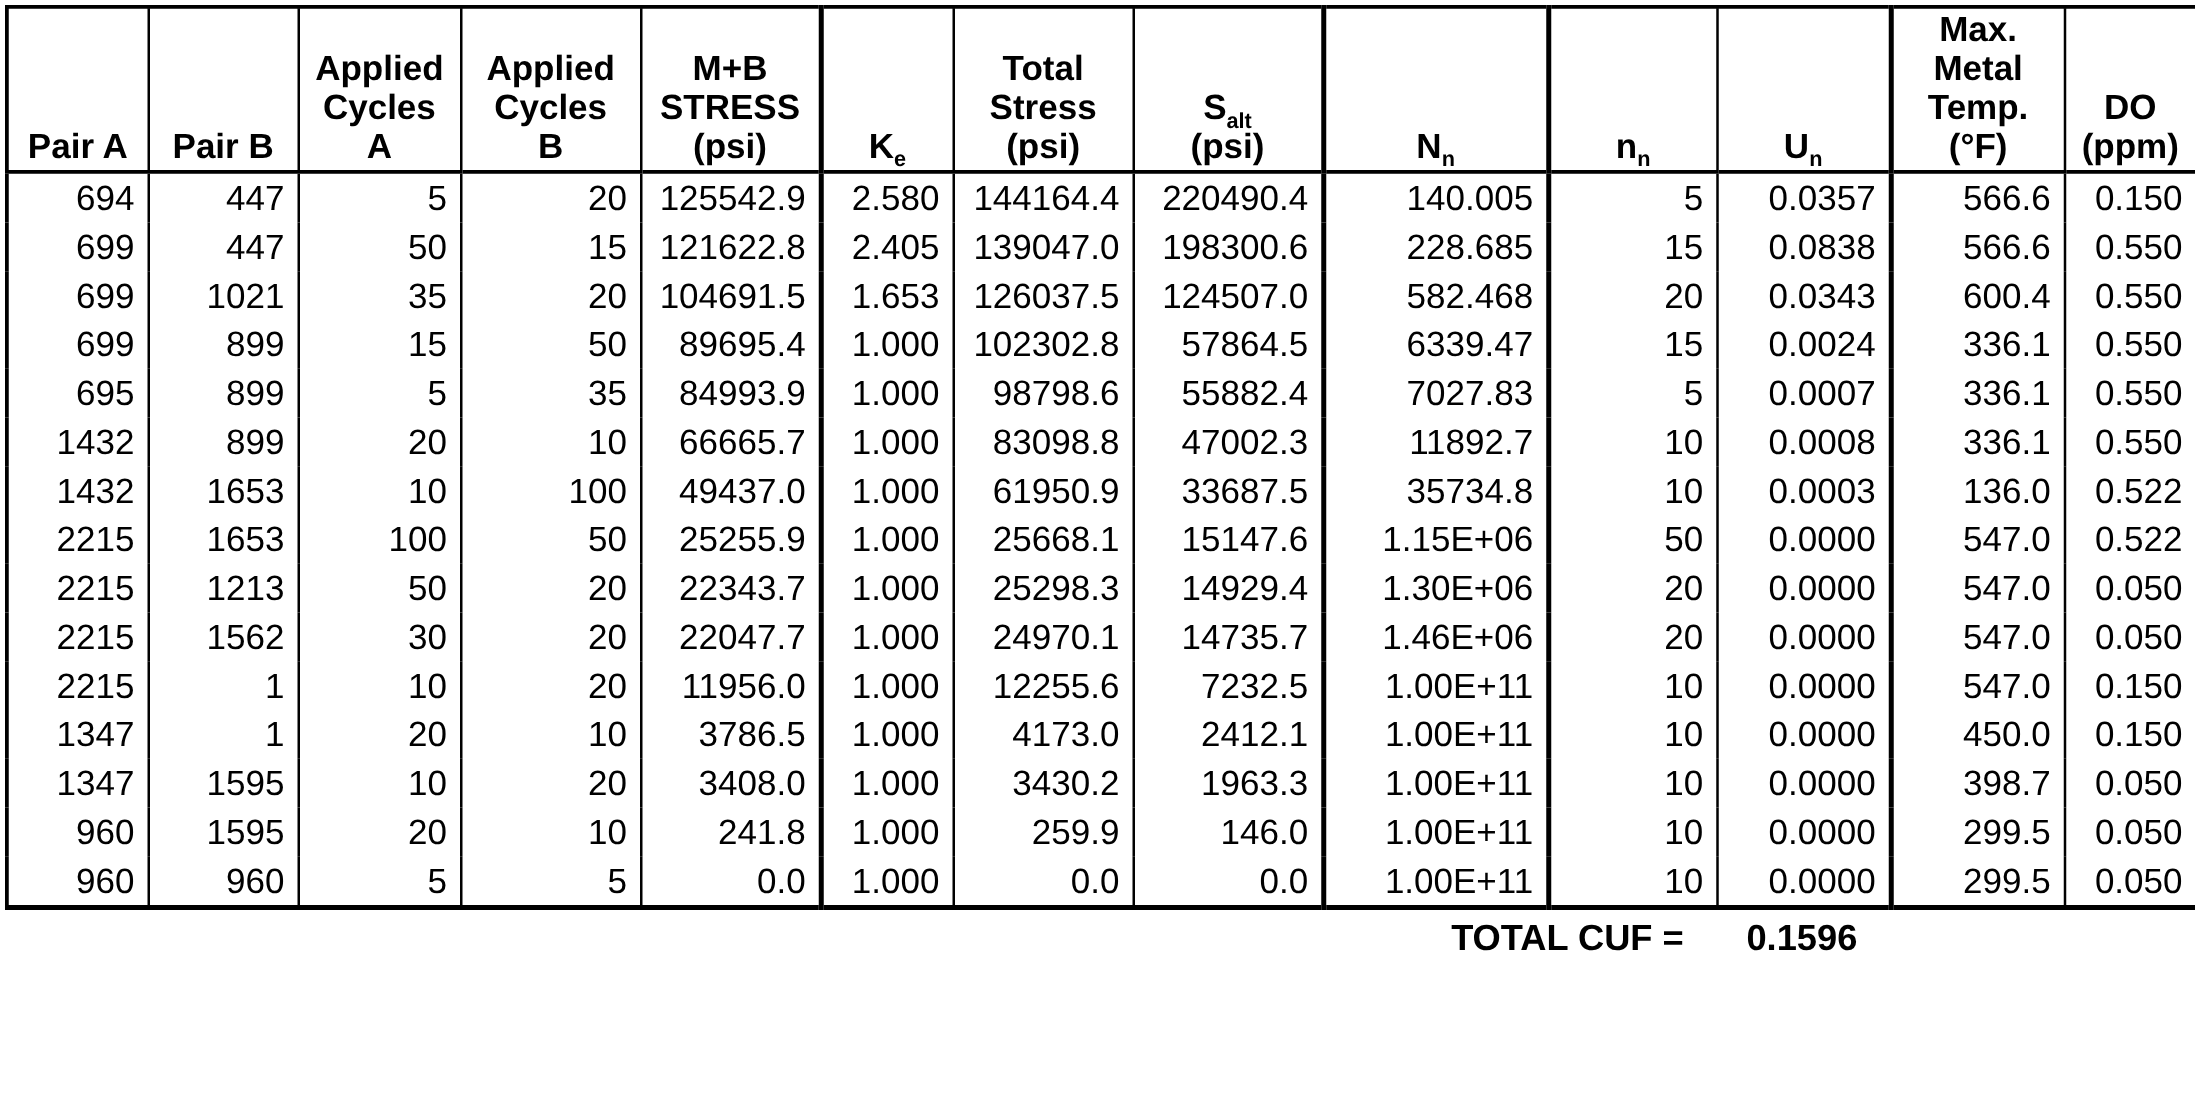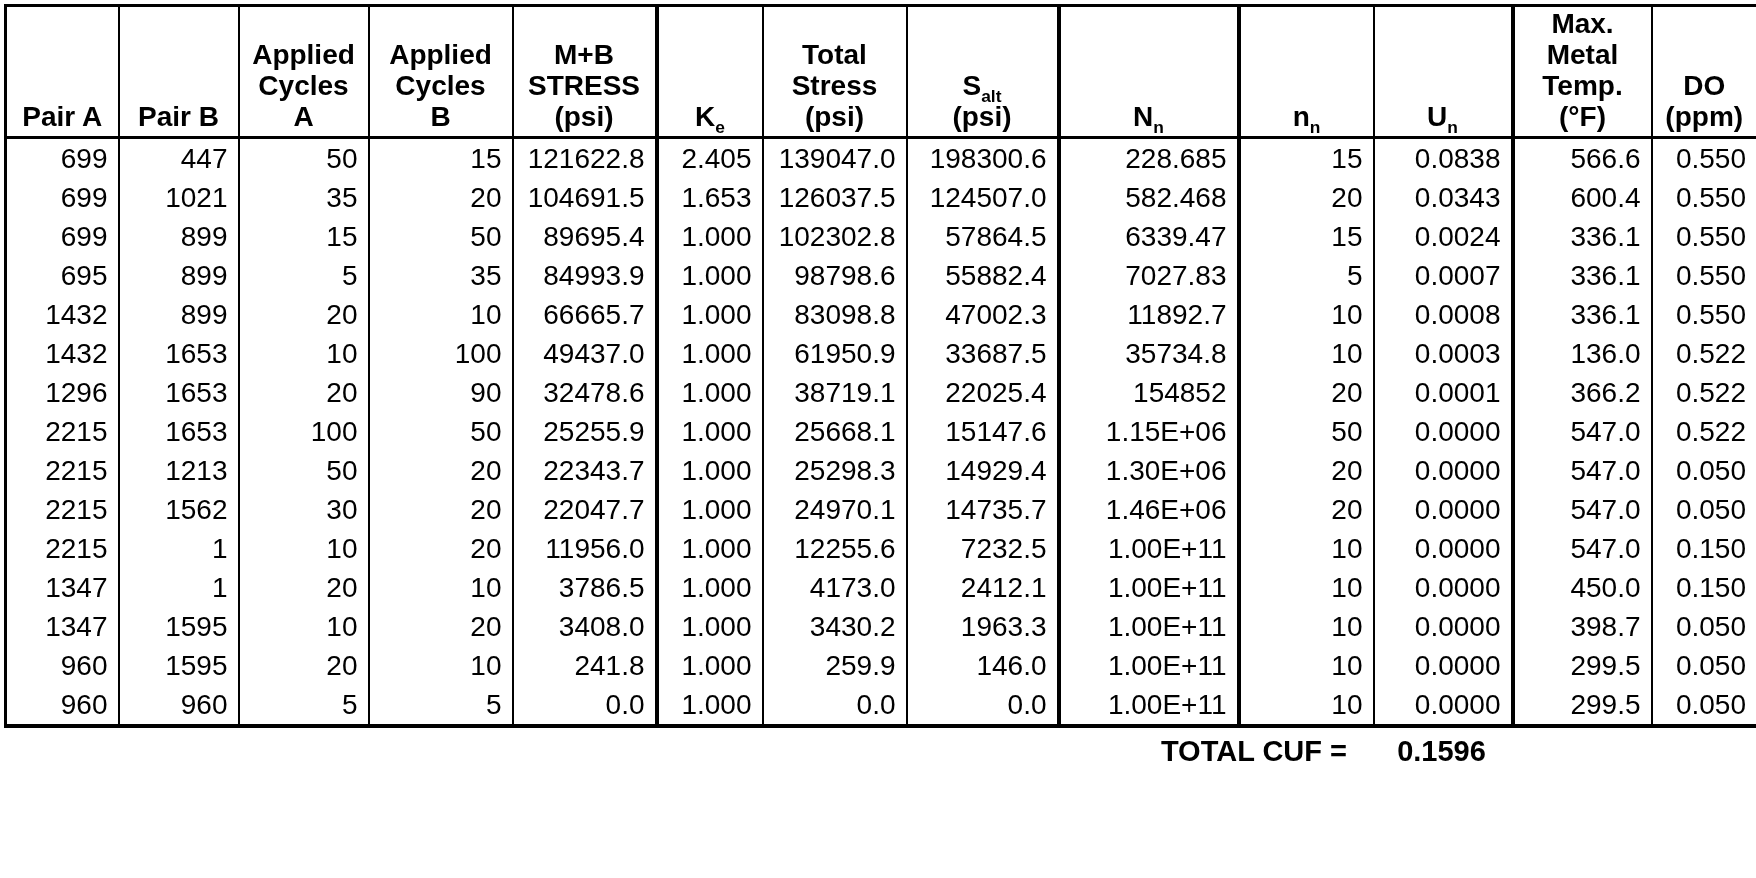--- a/index.html
+++ b/index.html
@@ -113,20 +113,35 @@
           <th class="thick-r">S<sub>alt</sub><br>(psi)</th>
           <th class="thick-r">N<sub>n</sub></th>
           <th>n<sub>n</sub></th>
           <th class="thick-r">U<sub>n</sub></th>
           <th>Max.<br>Metal<br>Temp.<br>(°F)</th>
           <th>DO<br>(ppm)</th>
         </tr>
       </thead>
     <tbody>
         <tr>
+          <td>694</td>
+          <td>447</td>
+          <td>5</td>
+          <td>20</td>
+          <td class="thick-r">125542.9</td>
+          <td>2.580</td>
+          <td>144164.4</td>
+          <td class="thick-r">220490.4</td>
+          <td class="thick-r">140.005</td>
+          <td>5</td>
+          <td class="thick-r">0.0357</td>
+          <td>566.6</td>
+          <td>0.150</td>
+        </tr>
+        <tr>
           <td>699</td>
           <td>447</td>
           <td>50</td>
           <td>15</td>
           <td class="thick-r">121622.8</td>
           <td>2.405</td>
           <td>139047.0</td>
           <td class="thick-r">198300.6</td>
           <td class="thick-r">228.685</td>
           <td>15</td>
@@ -203,35 +218,20 @@
           <td>1.000</td>
           <td>61950.9</td>
           <td class="thick-r">33687.5</td>
           <td class="thick-r">35734.8</td>
           <td>10</td>
           <td class="thick-r">0.0003</td>
           <td>136.0</td>
           <td>0.522</td>
         </tr>
         <tr>
-          <td>1296</td>
-          <td>1653</td>
-          <td>20</td>
-          <td>90</td>
-          <td class="thick-r">32478.6</td>
-          <td>1.000</td>
-          <td>38719.1</td>
-          <td class="thick-r">22025.4</td>
-          <td class="thick-r">154852</td>
-          <td>20</td>
-          <td class="thick-r">0.0001</td>
-          <td>366.2</td>
-          <td>0.522</td>
-        </tr>
-        <tr>
           <td>2215</td>
           <td>1653</td>
           <td>100</td>
           <td>50</td>
           <td class="thick-r">25255.9</td>
           <td>1.000</td>
           <td>25668.1</td>
           <td class="thick-r">15147.6</td>
           <td class="thick-r">1.15E+06</td>
           <td>50</td>

